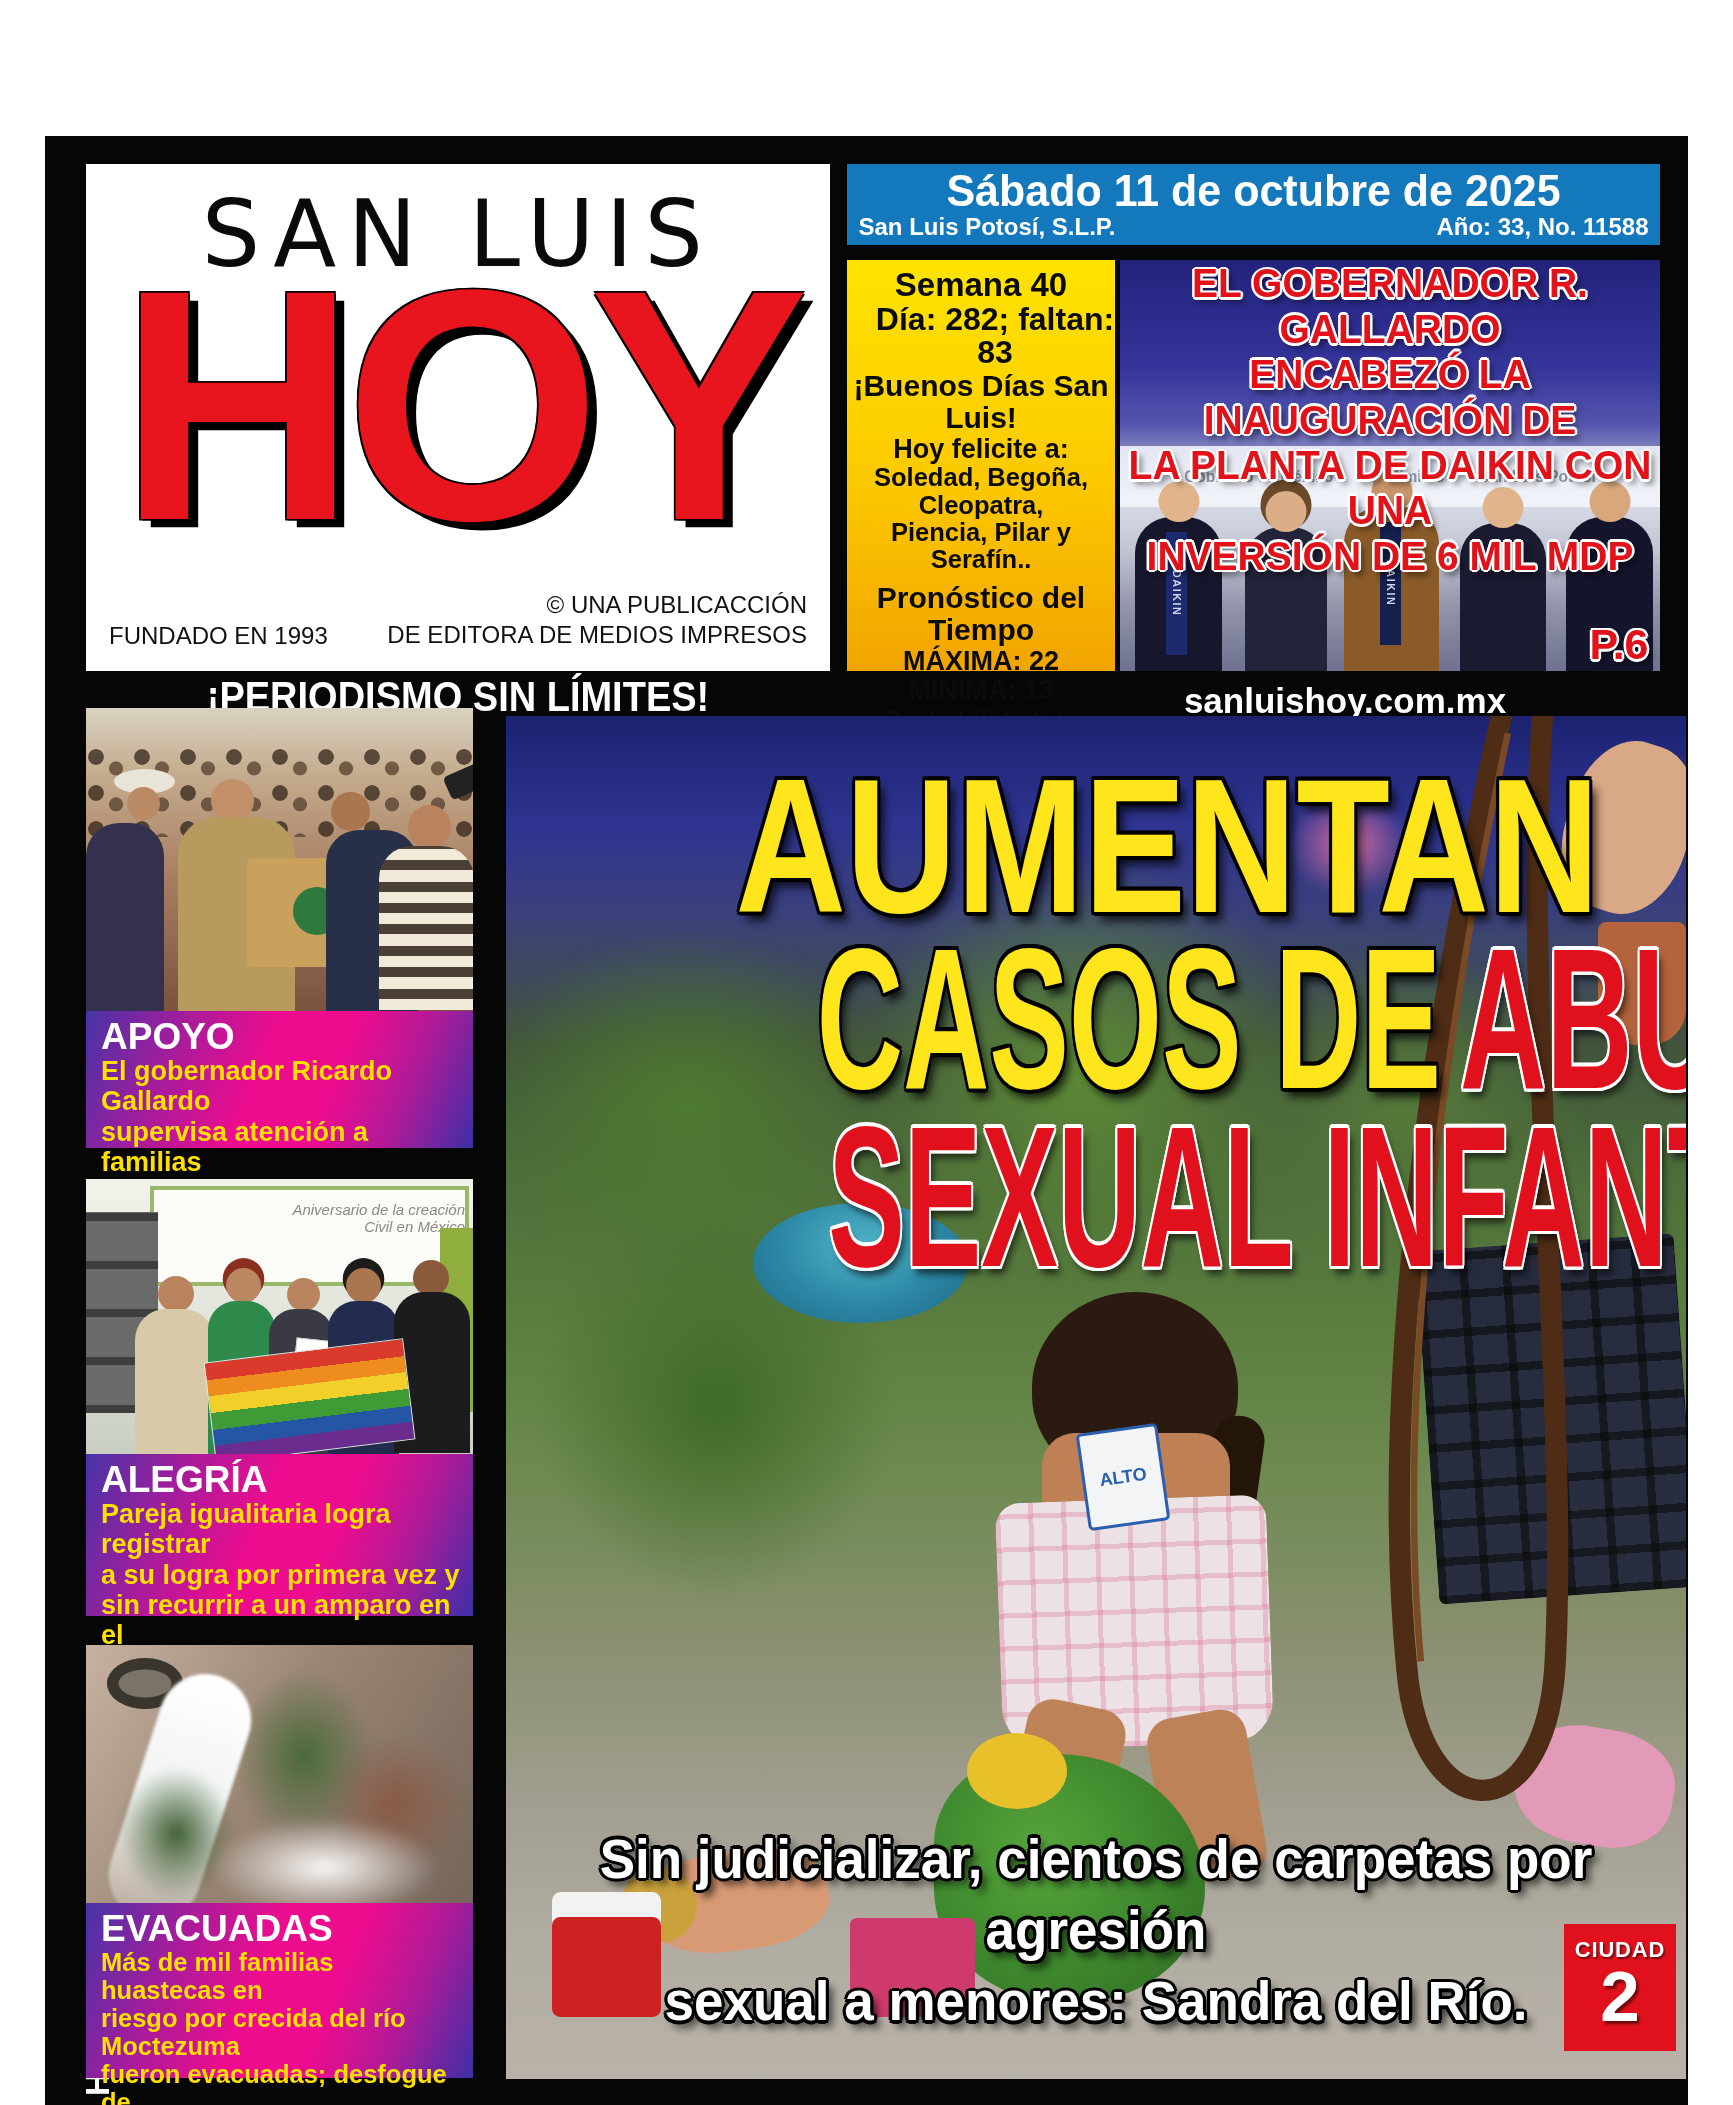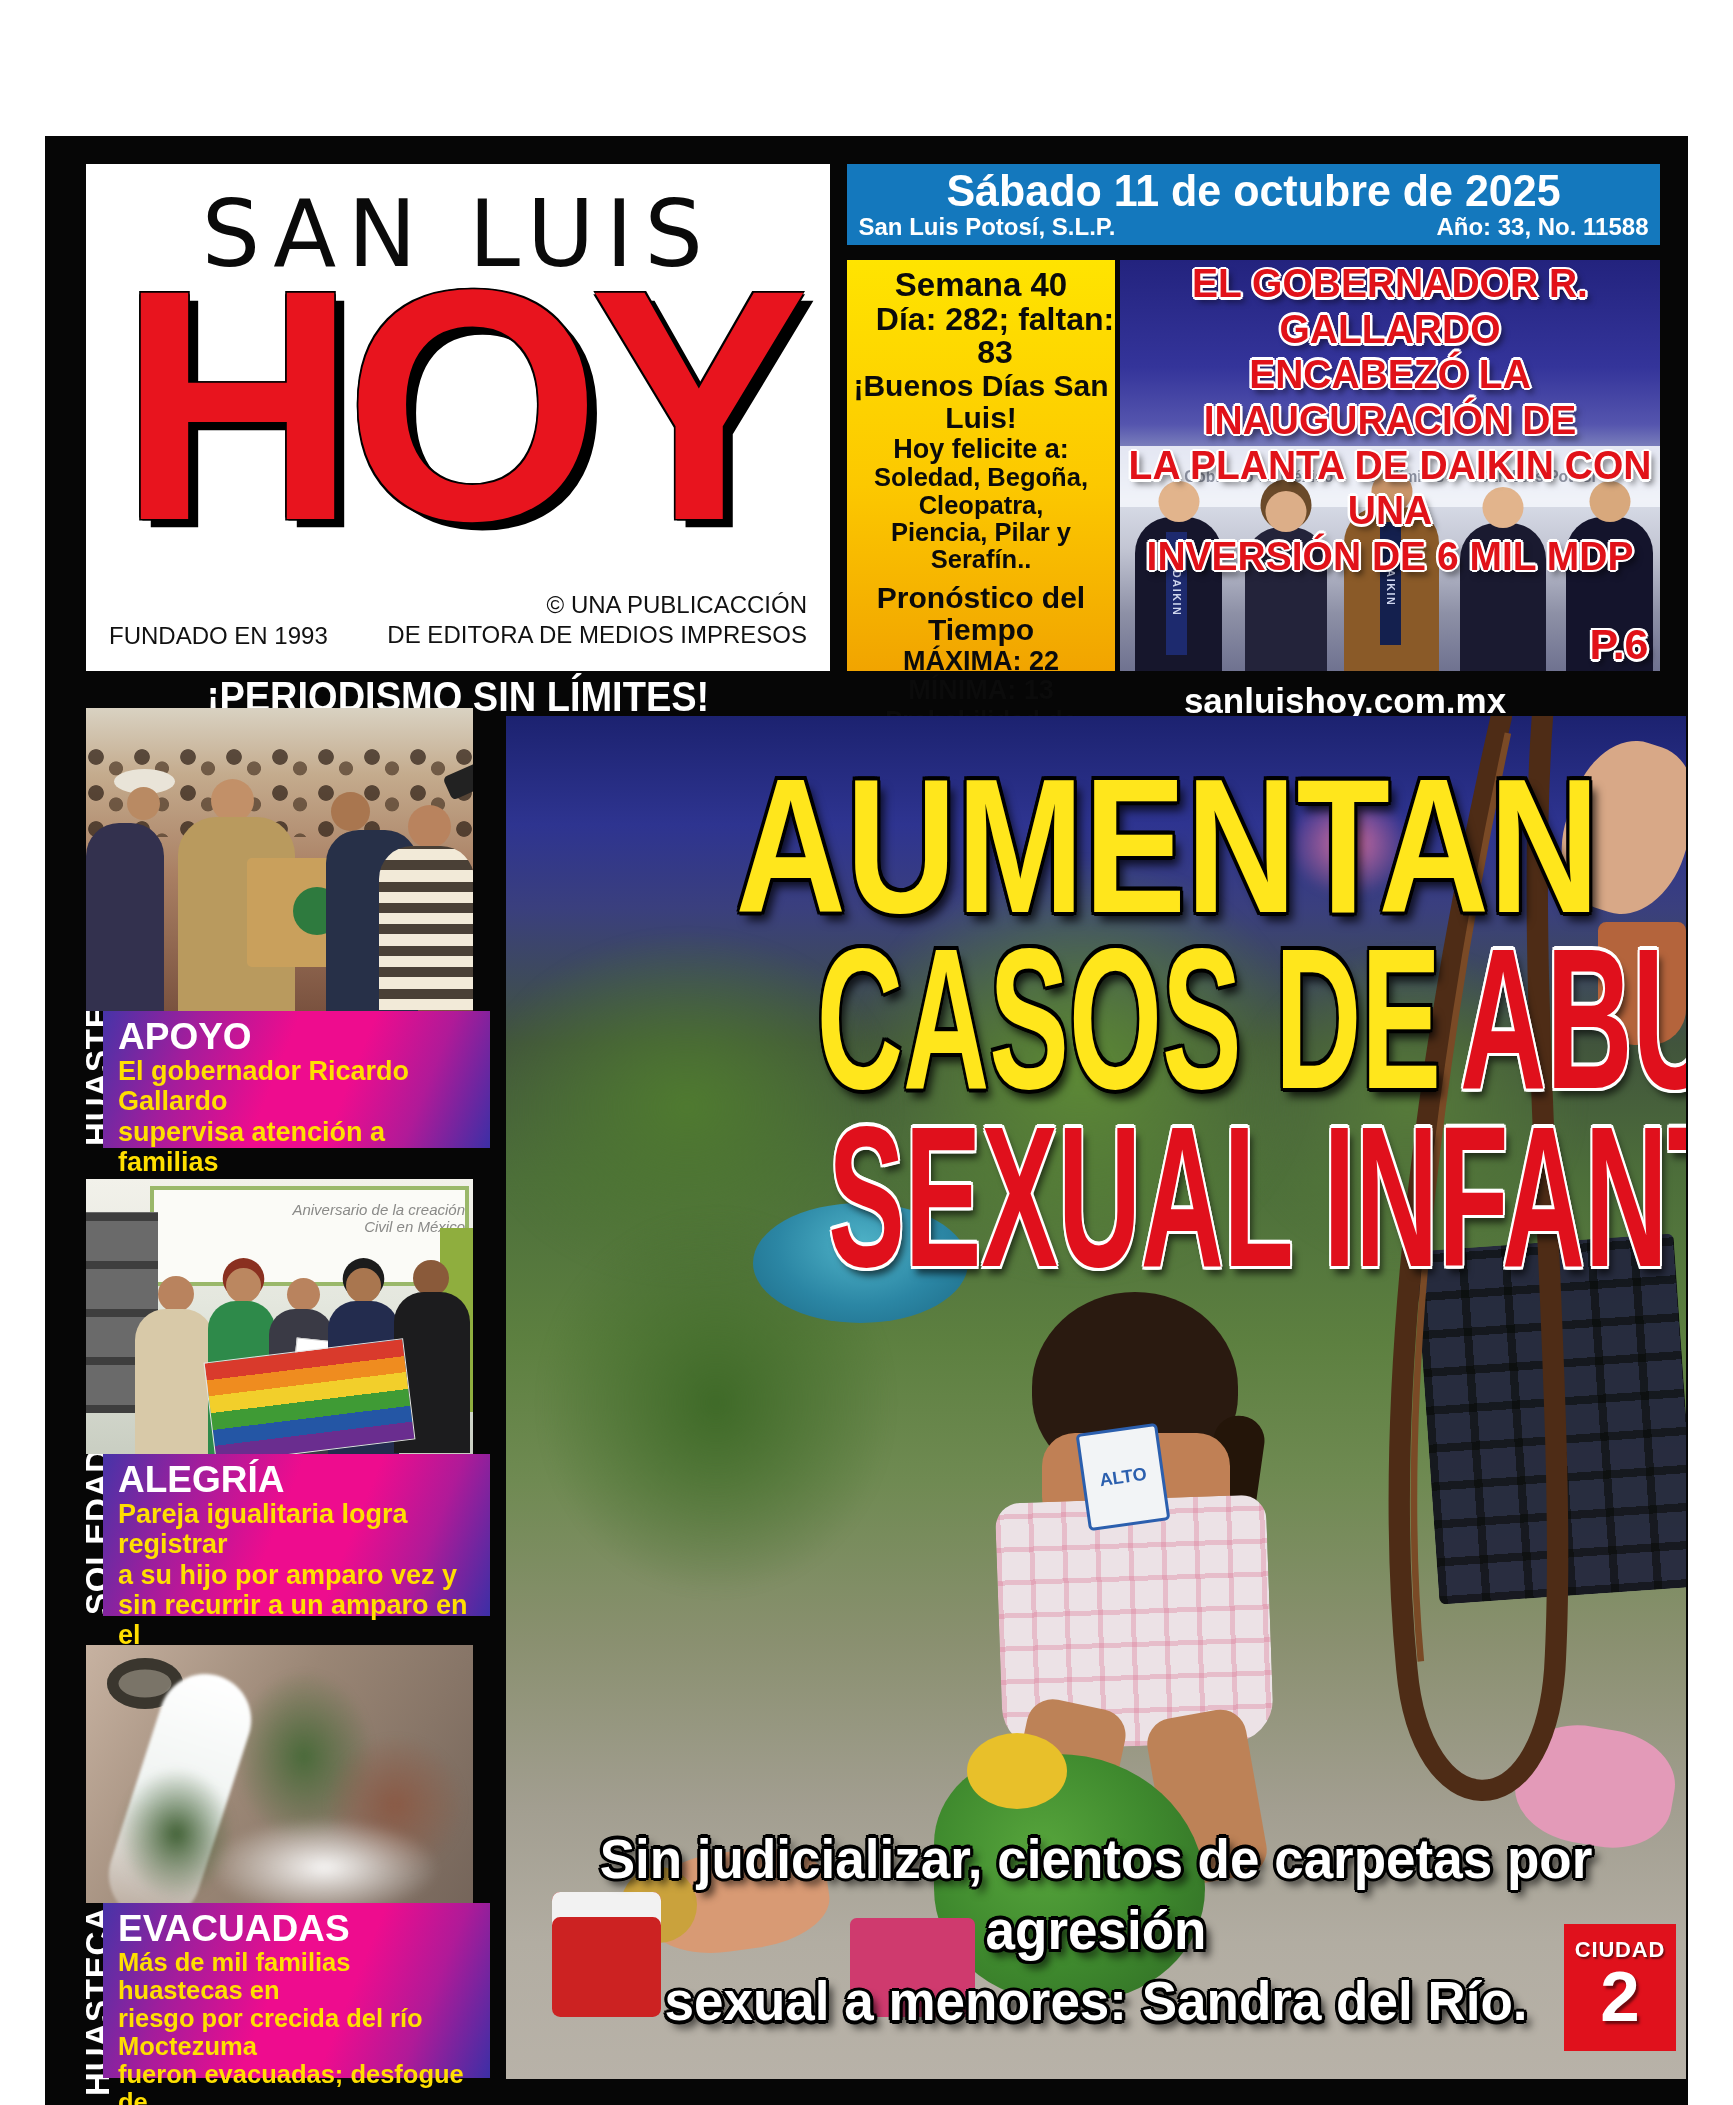--- a/index.html
+++ b/index.html
@@ -75,21 +75,21 @@
   
   .slogan{left:86px;top:676px;width:744px;text-align:center;font-size:38px;font-weight:900;color:#fff;
     transform:scaleY(1.12);}
   .website{left:1020px;top:681px;width:650px;text-align:center;font-size:35px;font-weight:800;color:#fff;}
 
   
   .side-label{left:43px;width:41px;}
   .side-label span{position:absolute;top:100%;left:36px;transform-origin:0 0;transform:rotate(-90deg);
     white-space:nowrap;font-size:33px;font-weight:900;color:#fff;letter-spacing:0.8px;}
   .sphoto{left:86px;width:387px;overflow:hidden;}
-  .caption{left:103px;width:387px;box-sizing:border-box;padding:6.6px 11.5px 0 15px;
+  .caption{left:86px;width:387px;box-sizing:border-box;padding:6.6px 11.5px 0 15px;
     background:linear-gradient(112deg,#4634a8 0%,#a21d9c 22%,#ee0c8e 45%,#ee0c8e 62%,#b01a98 80%,#3c2fa6 100%);}
   .kicker{font-size:37px;font-weight:900;color:#fff;line-height:1.04;}
   .cap-line{font-size:27px;font-weight:800;color:#ffdf00;line-height:1.12;}
   .cap3 .cap-line{font-size:25.5px;line-height:1.1;}
   .cap-ref{color:#fff;font-weight:900;}
 
   
   .p1{background:linear-gradient(180deg,#d9d2c2 0%,#c4ab8d 22%,#a97f63 55%,#7a523f 100%);}
   .p1-dots{position:absolute;left:0;top:39px;width:100%;height:90px;opacity:.75;
     background-image:radial-gradient(circle at 10px 10px,#33241a 7.4px,transparent 8.2px),
@@ -266,21 +266,21 @@
     <div class="blob" style="left:207px;top:161px;width:51px;height:67px;background:#fff;border:1.6px solid #ccc;transform:rotate(6deg);"></div>
     <div class="blob" style="left:260px;top:89px;width:35px;height:35px;background:#a9764f;border-radius:50%;box-shadow:0 -6.6px 0 3.3px #1c1c1c;"></div>
     <div class="blob" style="left:242px;top:122px;width:71px;height:153px;background:#232c4e;border-radius:28px 28px 0 0;"></div>
     <div class="blob" style="left:327px;top:81px;width:36px;height:36px;background:#8a5a3a;border-radius:50%;"></div>
     <div class="blob" style="left:308px;top:113px;width:76px;height:161px;background:#1c1c1e;border-radius:30px 30px 0 0;"></div>
     <div class="flag"></div>
   </div>
   <div class="abs caption" style="top:1454px;height:162px;">
     <div class="kicker">ALEGRÍA</div>
     <div class="cap-line">Pareja igualitaria logra registrar</div>
-    <div class="cap-line">a su hijo por amparo vez y</div>
+    <div class="cap-line">a su logra por primera vez y</div>
     <div class="cap-line">sin recurrir a un amparo en el</div>
     <div class="cap-line">
       <span>Registro Civil de Soledad.</span>
       <span class="cap-ref">P.7</span>
     </div>
   </div>
 
   <div class="abs side-label" style="top:1645px;height:451px;">
     <span>HUASTECA</span>
   </div>

